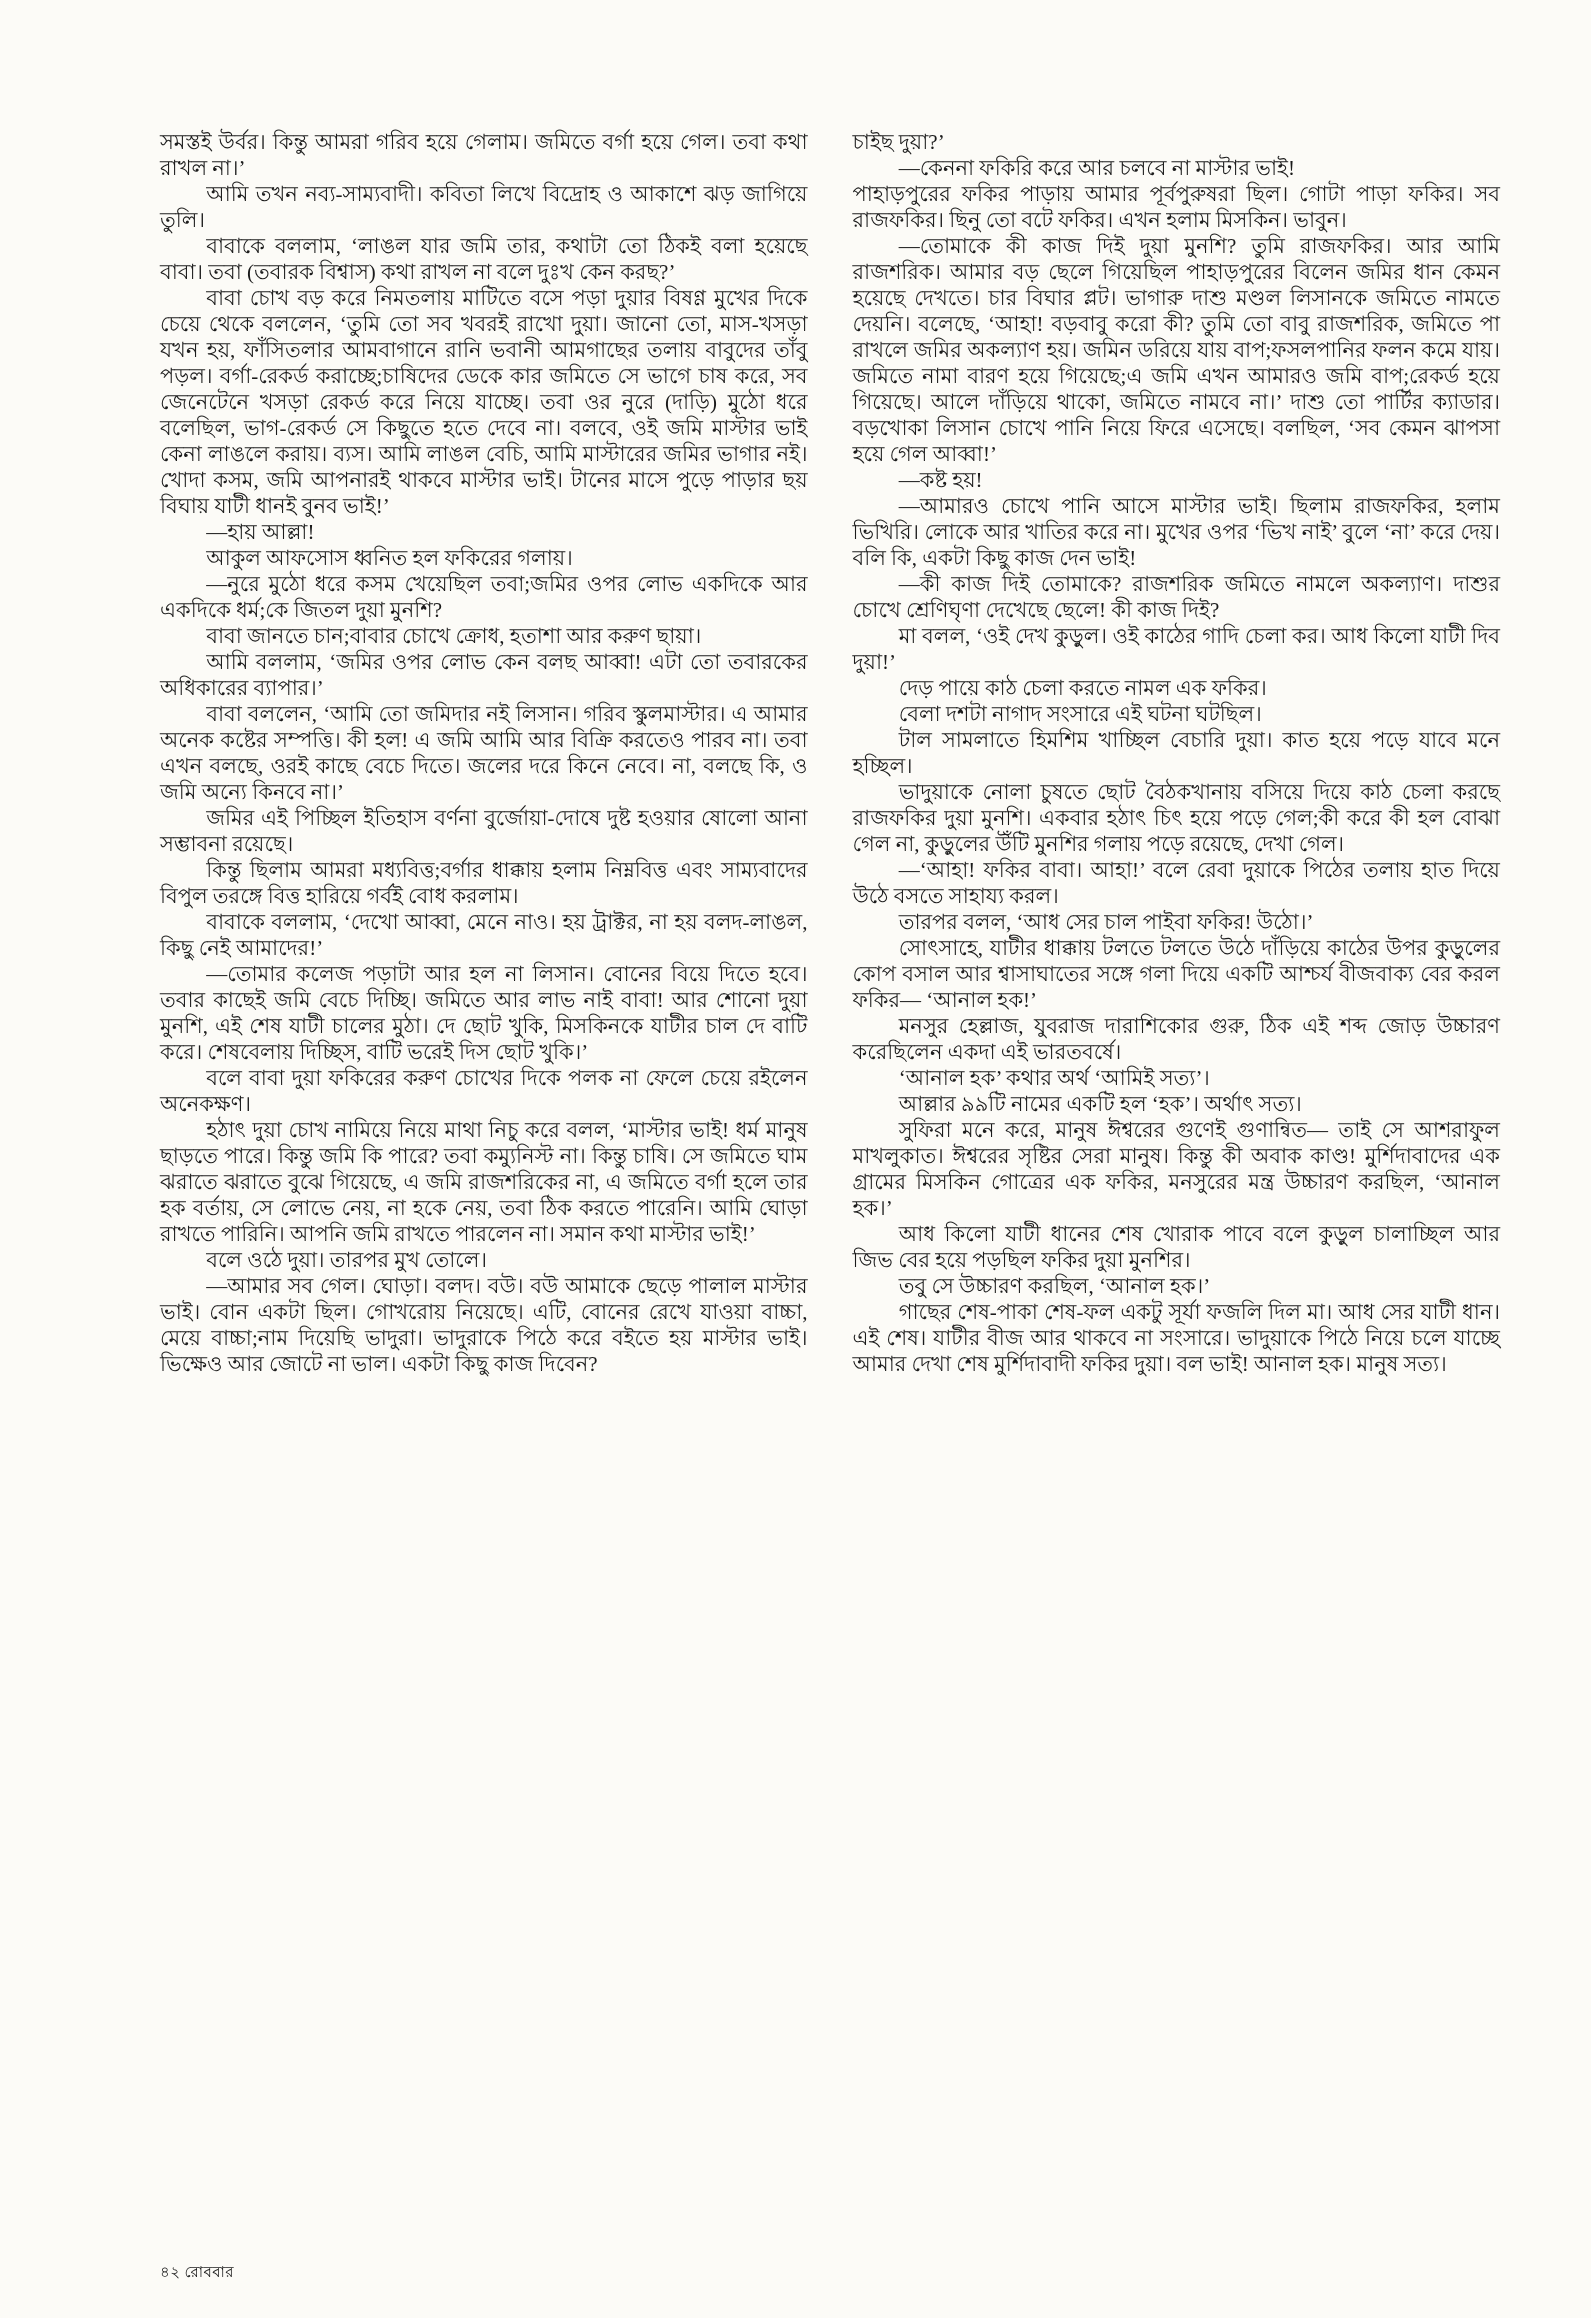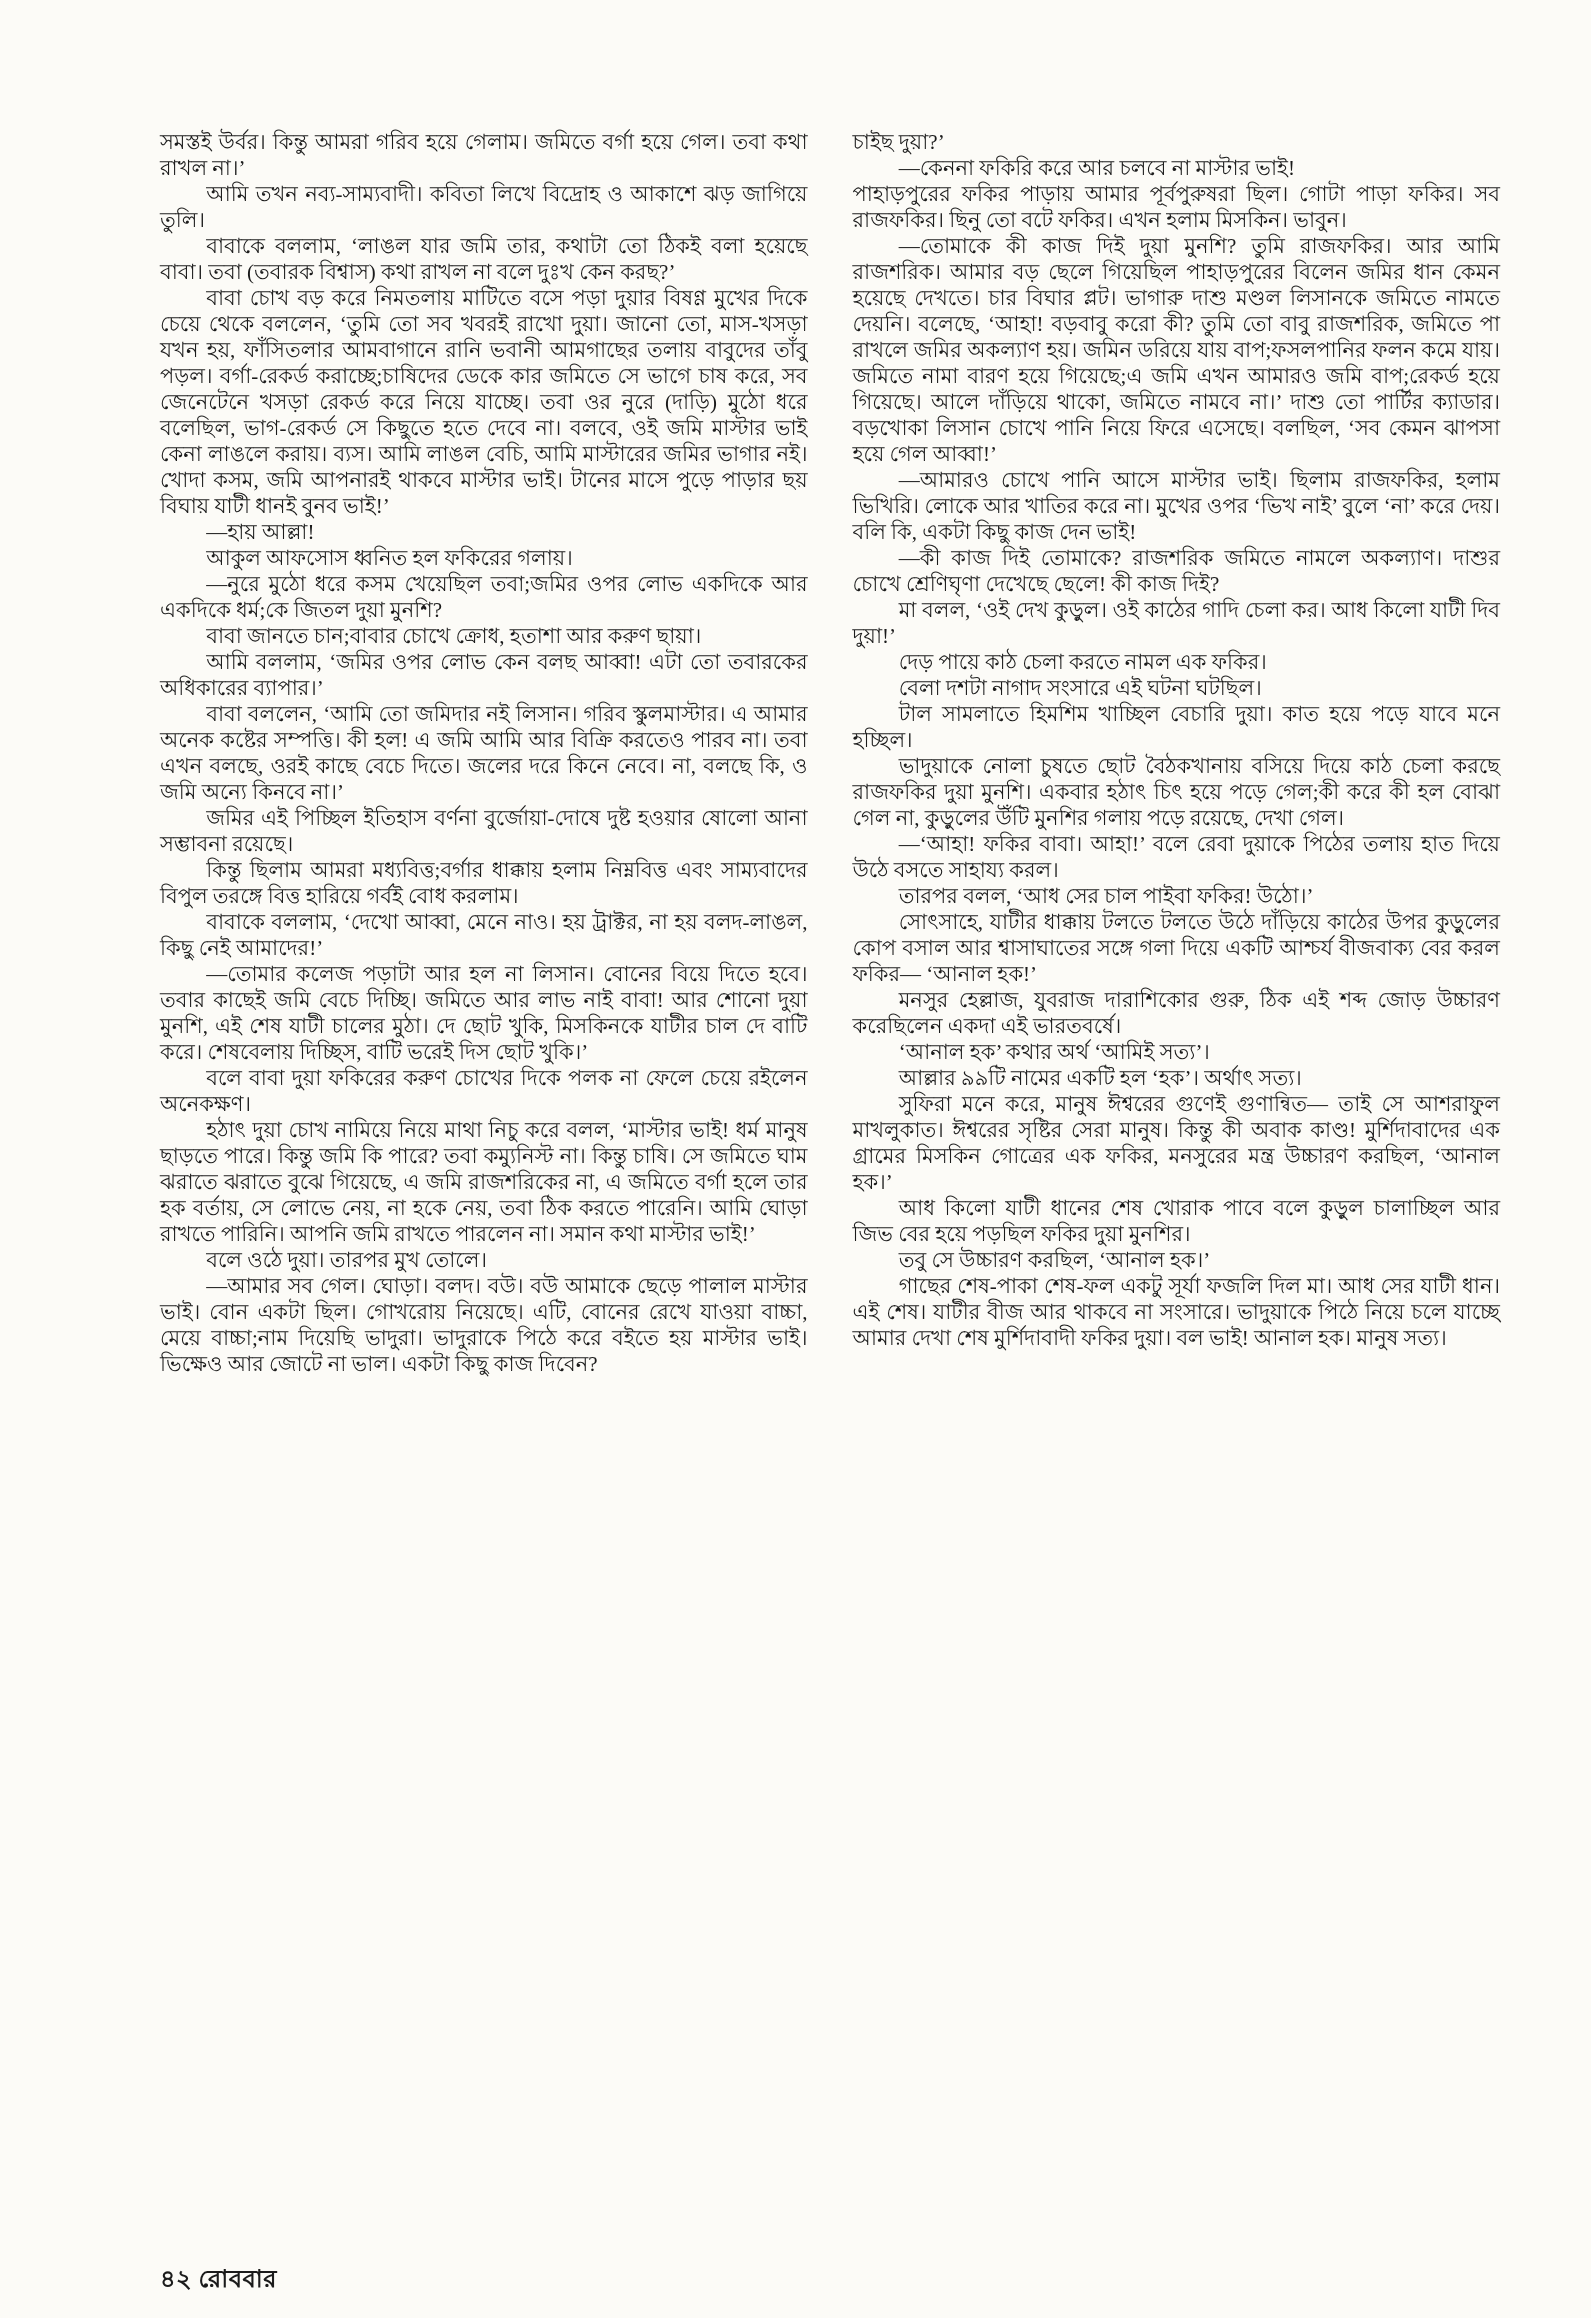--- a/index.html
+++ b/index.html
@@ -45,23 +45,22 @@
     text-indent:2.2em;
     word-break:normal;
   }
   .col p.noindent{
     text-indent:0;
   }
   .footer{
     position:absolute;
     left:160px;
     top:2260px;
-    font-size:24px;
+    font-size:15px;
     letter-spacing:0.4px;
-    font-weight:bold;
   }
 </style>
 </head>
 <body>
 
 <div class="page">
   <div class="columns">
 
     <div class="col">
       <p class="noindent">সমস্তই উর্বর। কিন্তু আমরা গরিব হয়ে গেলাম। জমিতে বর্গা হয়ে গেল। তবা কথা রাখল না।’</p>
@@ -82,20 +81,21 @@
       <p>হঠাৎ দুয়া চোখ নামিয়ে নিয়ে মাথা নিচু করে বলল, ‘মাস্টার ভাই! ধর্ম মানুষ ছাড়তে পারে। কিন্তু জমি কি পারে? তবা কম্যুনিস্ট না। কিন্তু চাষি। সে জমিতে ঘাম ঝরাতে ঝরাতে বুঝে গিয়েছে, এ জমি রাজশরিকের না, এ জমিতে বর্গা হলে তার হক বর্তায়, সে লোভে নেয়, না হকে নেয়, তবা ঠিক করতে পারেনি। আমি ঘোড়া রাখতে পারিনি। আপনি জমি রাখতে পারলেন না। সমান কথা মাস্টার ভাই!’</p>
       <p>বলে ওঠে দুয়া। তারপর মুখ তোলে।</p>
       <p>—আমার সব গেল। ঘোড়া। বলদ। বউ। বউ আমাকে ছেড়ে পালাল মাস্টার ভাই। বোন একটা ছিল। গোখরোয় নিয়েছে। এটি, বোনের রেখে যাওয়া বাচ্চা, মেয়ে বাচ্চা;নাম দিয়েছি ভাদুরা। ভাদুরাকে পিঠে করে বইতে হয় মাস্টার ভাই। ভিক্ষেও আর জোটে না ভাল। একটা কিছু কাজ দিবেন?</p>
     </div>
 
     <div class="col">
       <p class="noindent">চাইছ দুয়া?’</p>
       <p>—কেননা ফকিরি করে আর চলবে না মাস্টার ভাই!</p>
       <p class="noindent">পাহাড়পুরের ফকির পাড়ায় আমার পূর্বপুরুষরা ছিল। গোটা পাড়া ফকির। সব রাজফকির। ছিনু তো বটে ফকির। এখন হলাম মিসকিন। ভাবুন।</p>
       <p>—তোমাকে কী কাজ দিই দুয়া মুনশি? তুমি রাজফকির। আর আমি রাজশরিক। আমার বড় ছেলে গিয়েছিল পাহাড়পুরের বিলেন জমির ধান কেমন হয়েছে দেখতে। চার বিঘার প্লট। ভাগারু দাশু মণ্ডল লিসানকে জমিতে নামতে দেয়নি। বলেছে, ‘আহা! বড়বাবু করো কী? তুমি তো বাবু রাজশরিক, জমিতে পা রাখলে জমির অকল্যাণ হয়। জমিন ডরিয়ে যায় বাপ;ফসলপানির ফলন কমে যায়। জমিতে নামা বারণ হয়ে গিয়েছে;এ জমি এখন আমারও জমি বাপ;রেকর্ড হয়ে গিয়েছে। আলে দাঁড়িয়ে থাকো, জমিতে নামবে না।’ দাশু তো পার্টির ক্যাডার। বড়খোকা লিসান চোখে পানি নিয়ে ফিরে এসেছে। বলছিল, ‘সব কেমন ঝাপসা হয়ে গেল আব্বা!’</p>
+      <p>—কষ্ট হয়!</p>
       <p>—আমারও চোখে পানি আসে মাস্টার ভাই। ছিলাম রাজফকির, হলাম ভিখিরি। লোকে আর খাতির করে না। মুখের ওপর ‘ভিখ নাই’ বুলে ‘না’ করে দেয়। বলি কি, একটা কিছু কাজ দেন ভাই!</p>
       <p>—কী কাজ দিই তোমাকে? রাজশরিক জমিতে নামলে অকল্যাণ। দাশুর চোখে শ্রেণিঘৃণা দেখেছে ছেলে! কী কাজ দিই?</p>
       <p>মা বলল, ‘ওই দেখ কুড়ুল। ওই কাঠের গাদি চেলা কর। আধ কিলো যাটী দিব দুয়া!’</p>
       <p>দেড় পায়ে কাঠ চেলা করতে নামল এক ফকির।</p>
       <p>বেলা দশটা নাগাদ সংসারে এই ঘটনা ঘটছিল।</p>
       <p>টাল সামলাতে হিমশিম খাচ্ছিল বেচারি দুয়া। কাত হয়ে পড়ে যাবে মনে হচ্ছিল।</p>
       <p>ভাদুয়াকে নোলা চুষতে ছোট বৈঠকখানায় বসিয়ে দিয়ে কাঠ চেলা করছে রাজফকির দুয়া মুনশি। একবার হঠাৎ চিৎ হয়ে পড়ে গেল;কী করে কী হল বোঝা গেল না, কুড়ুলের উঁটি মুনশির গলায় পড়ে রয়েছে, দেখা গেল।</p>
       <p>—‘আহা! ফকির বাবা। আহা!’ বলে রেবা দুয়াকে পিঠের তলায় হাত দিয়ে উঠে বসতে সাহায্য করল।</p>
       <p>তারপর বলল, ‘আধ সের চাল পাইবা ফকির! উঠো।’</p>
       <p>সোৎসাহে, যাটীর ধাক্কায় টলতে টলতে উঠে দাঁড়িয়ে কাঠের উপর কুড়ুলের কোপ বসাল আর শ্বাসাঘাতের সঙ্গে গলা দিয়ে একটি আশ্চর্য বীজবাক্য বের করল ফকির— ‘আনাল হক!’</p>

